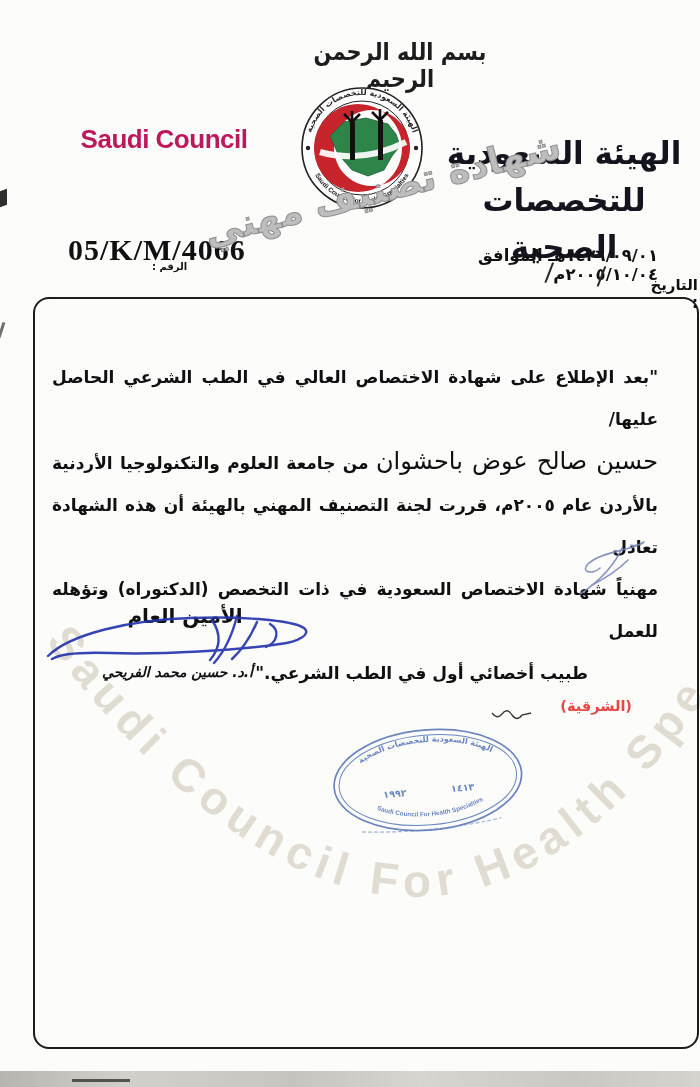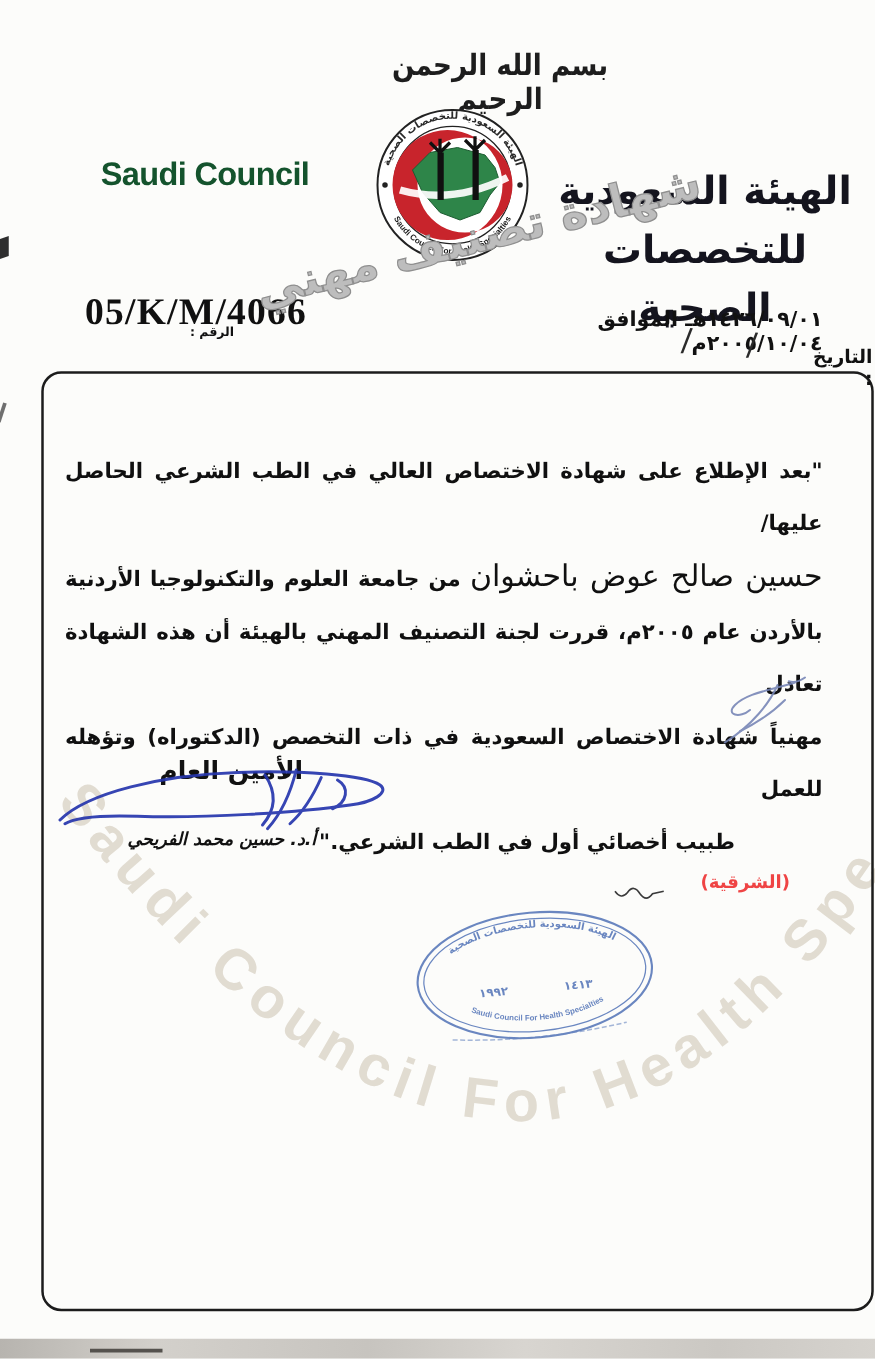--- a/index.html
+++ b/index.html
@@ -6,21 +6,21 @@
   #page{position:relative;width:700px;height:1087px;background:#fcfcfa;overflow:hidden;
         font-family:"DejaVu Sans",sans-serif;color:#111;}
   .abs{position:absolute;}
 
   
   .bismillah{left:280px;top:42px;width:240px;text-align:center;font-size:21px;font-weight:bold;
              color:#1d1d1d;transform:scaleY(1.12);letter-spacing:-1px;z-index:2;}
 
   
   .en-title{left:28px;top:124px;width:272px;text-align:center;font-size:26px;line-height:31px;
-            font-weight:bold;color:#14532d;font-family:"Liberation Sans",sans-serif;letter-spacing:-0.5px;z-index:2;}
+            font-weight:bold;color:#be185d;font-family:"Liberation Sans",sans-serif;letter-spacing:-0.5px;z-index:2;}
   .ar-title{left:430px;top:130px;width:268px;text-align:center;font-size:31px;line-height:47px;
             font-weight:bold;color:#14141e;z-index:2;}
   .logo{left:292px;top:84px;z-index:2;}
   .overlay-callig{left:205px;top:212px;white-space:nowrap;font-size:37px;font-weight:bold;
             transform:rotate(-14deg);transform-origin:left center;color:#bdbdbd;
             -webkit-text-stroke:1px #8f8f8f;z-index:3;}
 
   
   .ref-number{left:68px;top:233px;font-family:"Liberation Serif",serif;font-weight:bold;
               font-size:30px;letter-spacing:1px;color:#101010;z-index:2;}

